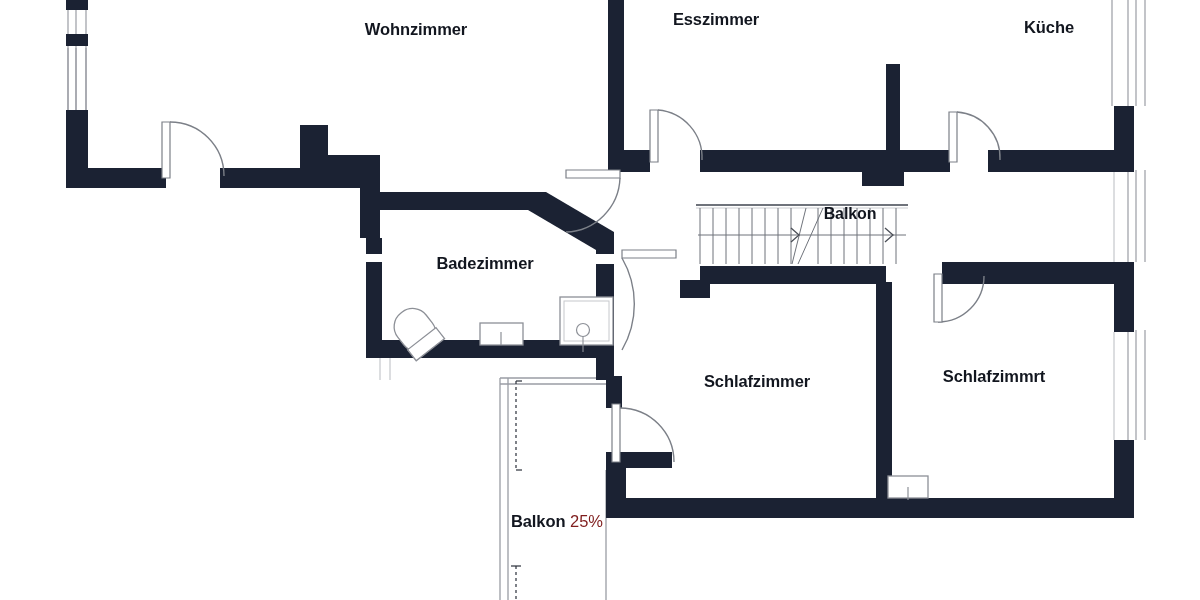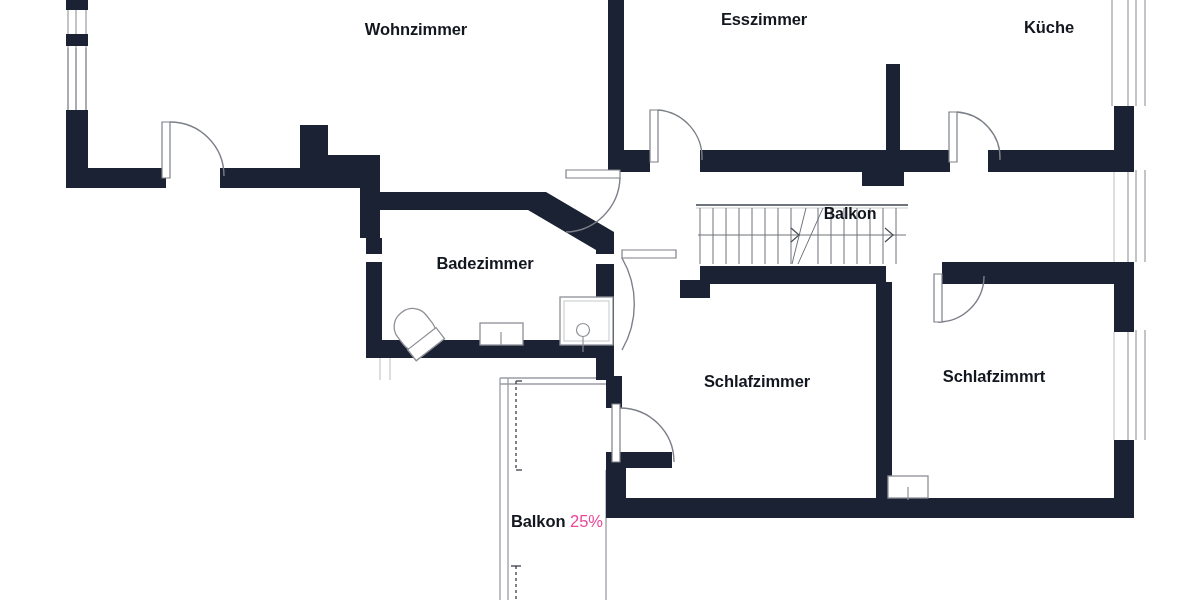--- a/index.html
+++ b/index.html
@@ -43,21 +43,21 @@
     white-space: nowrap;
     letter-spacing: -0.1px;
     transform: translate(-50%, -50%);
   }
   .room-label.hall {
     font-weight: bold;
     font-size: 16px;
   }
   .room-label .pct {
     font-weight: normal;
-    color: #ec4899;
+    color: #7f1d1d;
     letter-spacing: 0;
   }
 </style>
 </head>
 <body>
 
 <div id="floorplan-root">
 
   <svg id="plan-svg" width="1200" height="600" viewBox="0 0 1200 600">
 
@@ -253,21 +253,21 @@
       <line x1="380" y1="358" x2="380" y2="380"></line>
       <line x1="390" y1="358" x2="390" y2="380"></line>
       <line x1="1114" y1="172" x2="1114" y2="262"></line>
       <line x1="1114" y1="332" x2="1114" y2="440"></line>
     </g>
 
   </svg>
 
   <div class="room-label-layer">
     <div class="room-label" style="left:416px; top:29px;">Wohnzimmer</div>
-    <div class="room-label" style="left:764px; top:19px;">Esszimmer</div>
+    <div class="room-label" style="left:716px; top:19px;">Esszimmer</div>
     <div class="room-label" style="left:1049px; top:27px;text-align:center;">Küche</div>
     <div class="room-label hall" style="left:850px; top:214px;">Balkon</div>
     <div class="room-label" style="left:485px; top:263px;">Badezimmer</div>
     <div class="room-label" style="left:757px; top:381px;">Schlafzimmer</div>
     <div class="room-label" style="left:994px; top:376px;">Schlafzimmrt</div>
 
     <div class="room-label" style="left:557px; top:521px;"><span>Balkon</span><span class="pct">&nbsp;</span><span class="pct">25%</span></div>
   </div>
 
 </div>

